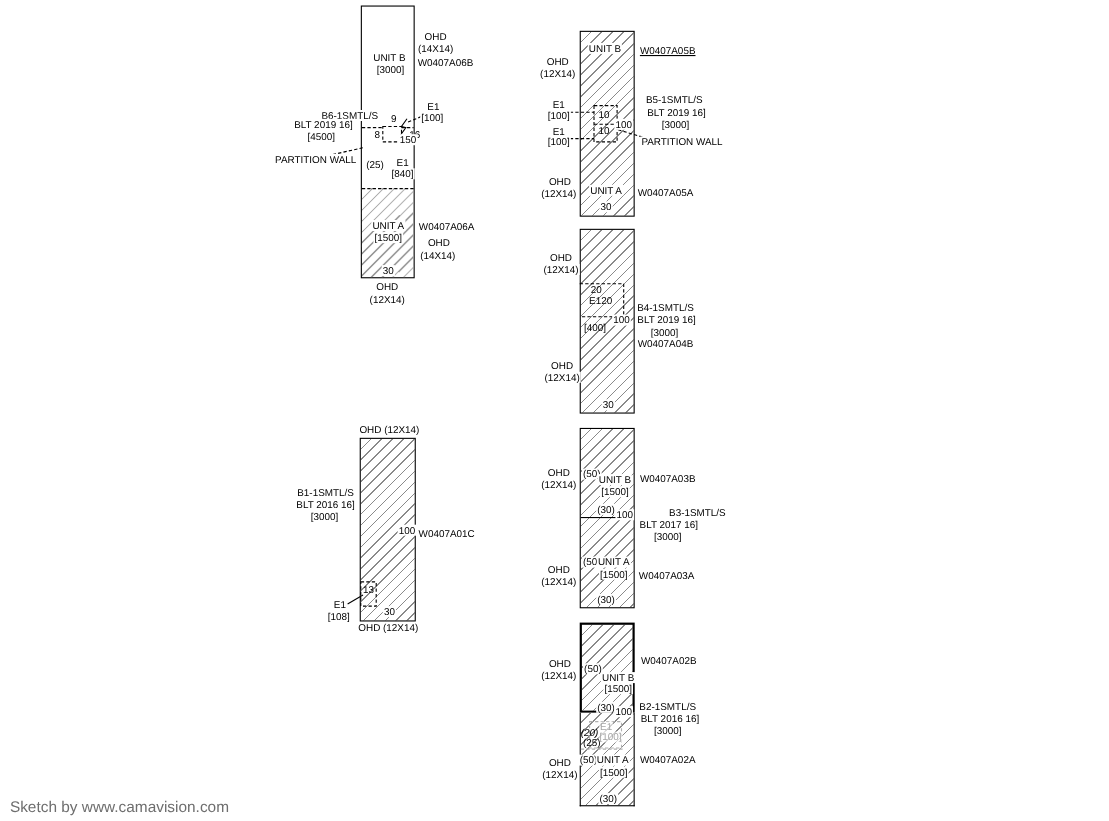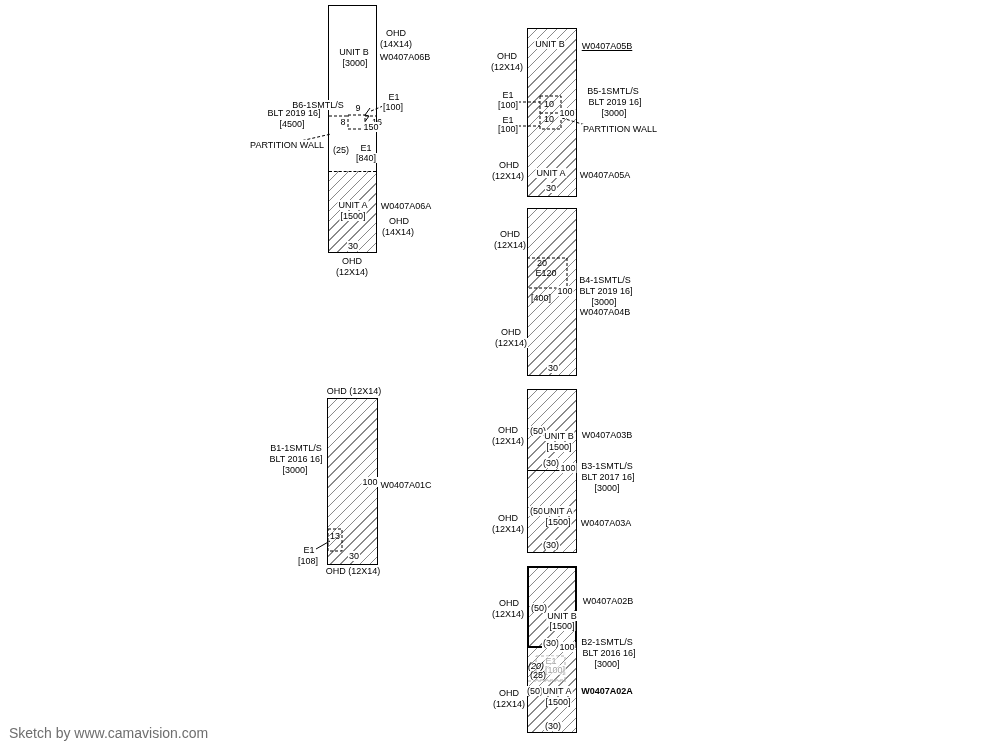--- a/index.html
+++ b/index.html
@@ -137,21 +137,21 @@
   <span class="lbl" style="left:553px;top:363px;">30</span>
 
   <span class="lbl" style="left:508px;top:425px;">OHD</span>
   <span class="lbl" style="left:508px;top:436px;">(12X14)</span>
   <span class="lbl" style="left:538px;top:426px;">(50)</span>
   <span class="lbl" style="left:559px;top:431px;">UNIT B</span>
   <span class="lbl" style="left:559px;top:442px;">[1500]</span>
   <span class="lbl" style="left:551px;top:458px;">(30)</span>
   <span class="lbl" style="left:568px;top:463px;">100</span>
   <span class="lbl" style="left:607px;top:430px;">W0407A03B</span>
-  <span class="lbl" style="left:607px;top:461px;">B3-1SMTL/S</span>
+  <span class="lbl" style="left:634px;top:461px;">B3-1SMTL/S</span>
   <span class="lbl" style="left:608px;top:472px;">BLT 2017 16]</span>
   <span class="lbl" style="left:607px;top:483px;">[3000]</span>
   <span class="lbl" style="left:538px;top:506px;">(50)</span>
   <span class="lbl" style="left:558px;top:506px;">UNIT A</span>
   <span class="lbl" style="left:558px;top:517px;">[1500]</span>
   <span class="lbl" style="left:551px;top:540px;">(30)</span>
   <span class="lbl" style="left:508px;top:513px;">OHD</span>
   <span class="lbl" style="left:508px;top:524px;">(12X14)</span>
   <span class="lbl" style="left:606px;top:518px;">W0407A03A</span>
 
@@ -169,21 +169,21 @@
   <span class="lbl grey" style="left:551px;top:656px;">E1</span>
   <span class="lbl grey" style="left:555px;top:665px;">[100]</span>
   <span class="lbl" style="left:536px;top:661px;background:transparent;font-style:italic;">(20)</span>
   <span class="lbl" style="left:538px;top:670px;background:transparent;">(25)</span>
   <span class="lbl" style="left:535px;top:686px;">(50)</span>
   <span class="lbl" style="left:557px;top:686px;">UNIT A</span>
   <span class="lbl" style="left:558px;top:697px;">[1500]</span>
   <span class="lbl" style="left:553px;top:721px;">(30)</span>
   <span class="lbl" style="left:509px;top:688px;">OHD</span>
   <span class="lbl" style="left:509px;top:699px;">(12X14)</span>
-  <span class="lbl" style="left:607px;top:686px;font-weight:bold;">W0407A02A</span>
+  <span class="lbl" style="left:607px;top:686px;">W0407A02A</span>
 
   <span class="lbl" style="left:354px;top:386px;">OHD (12X14)</span>
   <span class="lbl" style="left:296px;top:443px;">B1-1SMTL/S</span>
   <span class="lbl" style="left:296px;top:454px;">BLT 2016 16]</span>
   <span class="lbl" style="left:295px;top:465px;">[3000]</span>
   <span class="lbl" style="left:370px;top:477px;">100</span>
   <span class="lbl" style="left:406px;top:480px;text-align:right;">W0407A01C</span>
   <span class="lbl" style="left:335px;top:531px;background:transparent;">13</span>
   <span class="lbl" style="left:309px;top:545px;">E1</span>
   <span class="lbl" style="left:308px;top:556px;">[108]</span>

